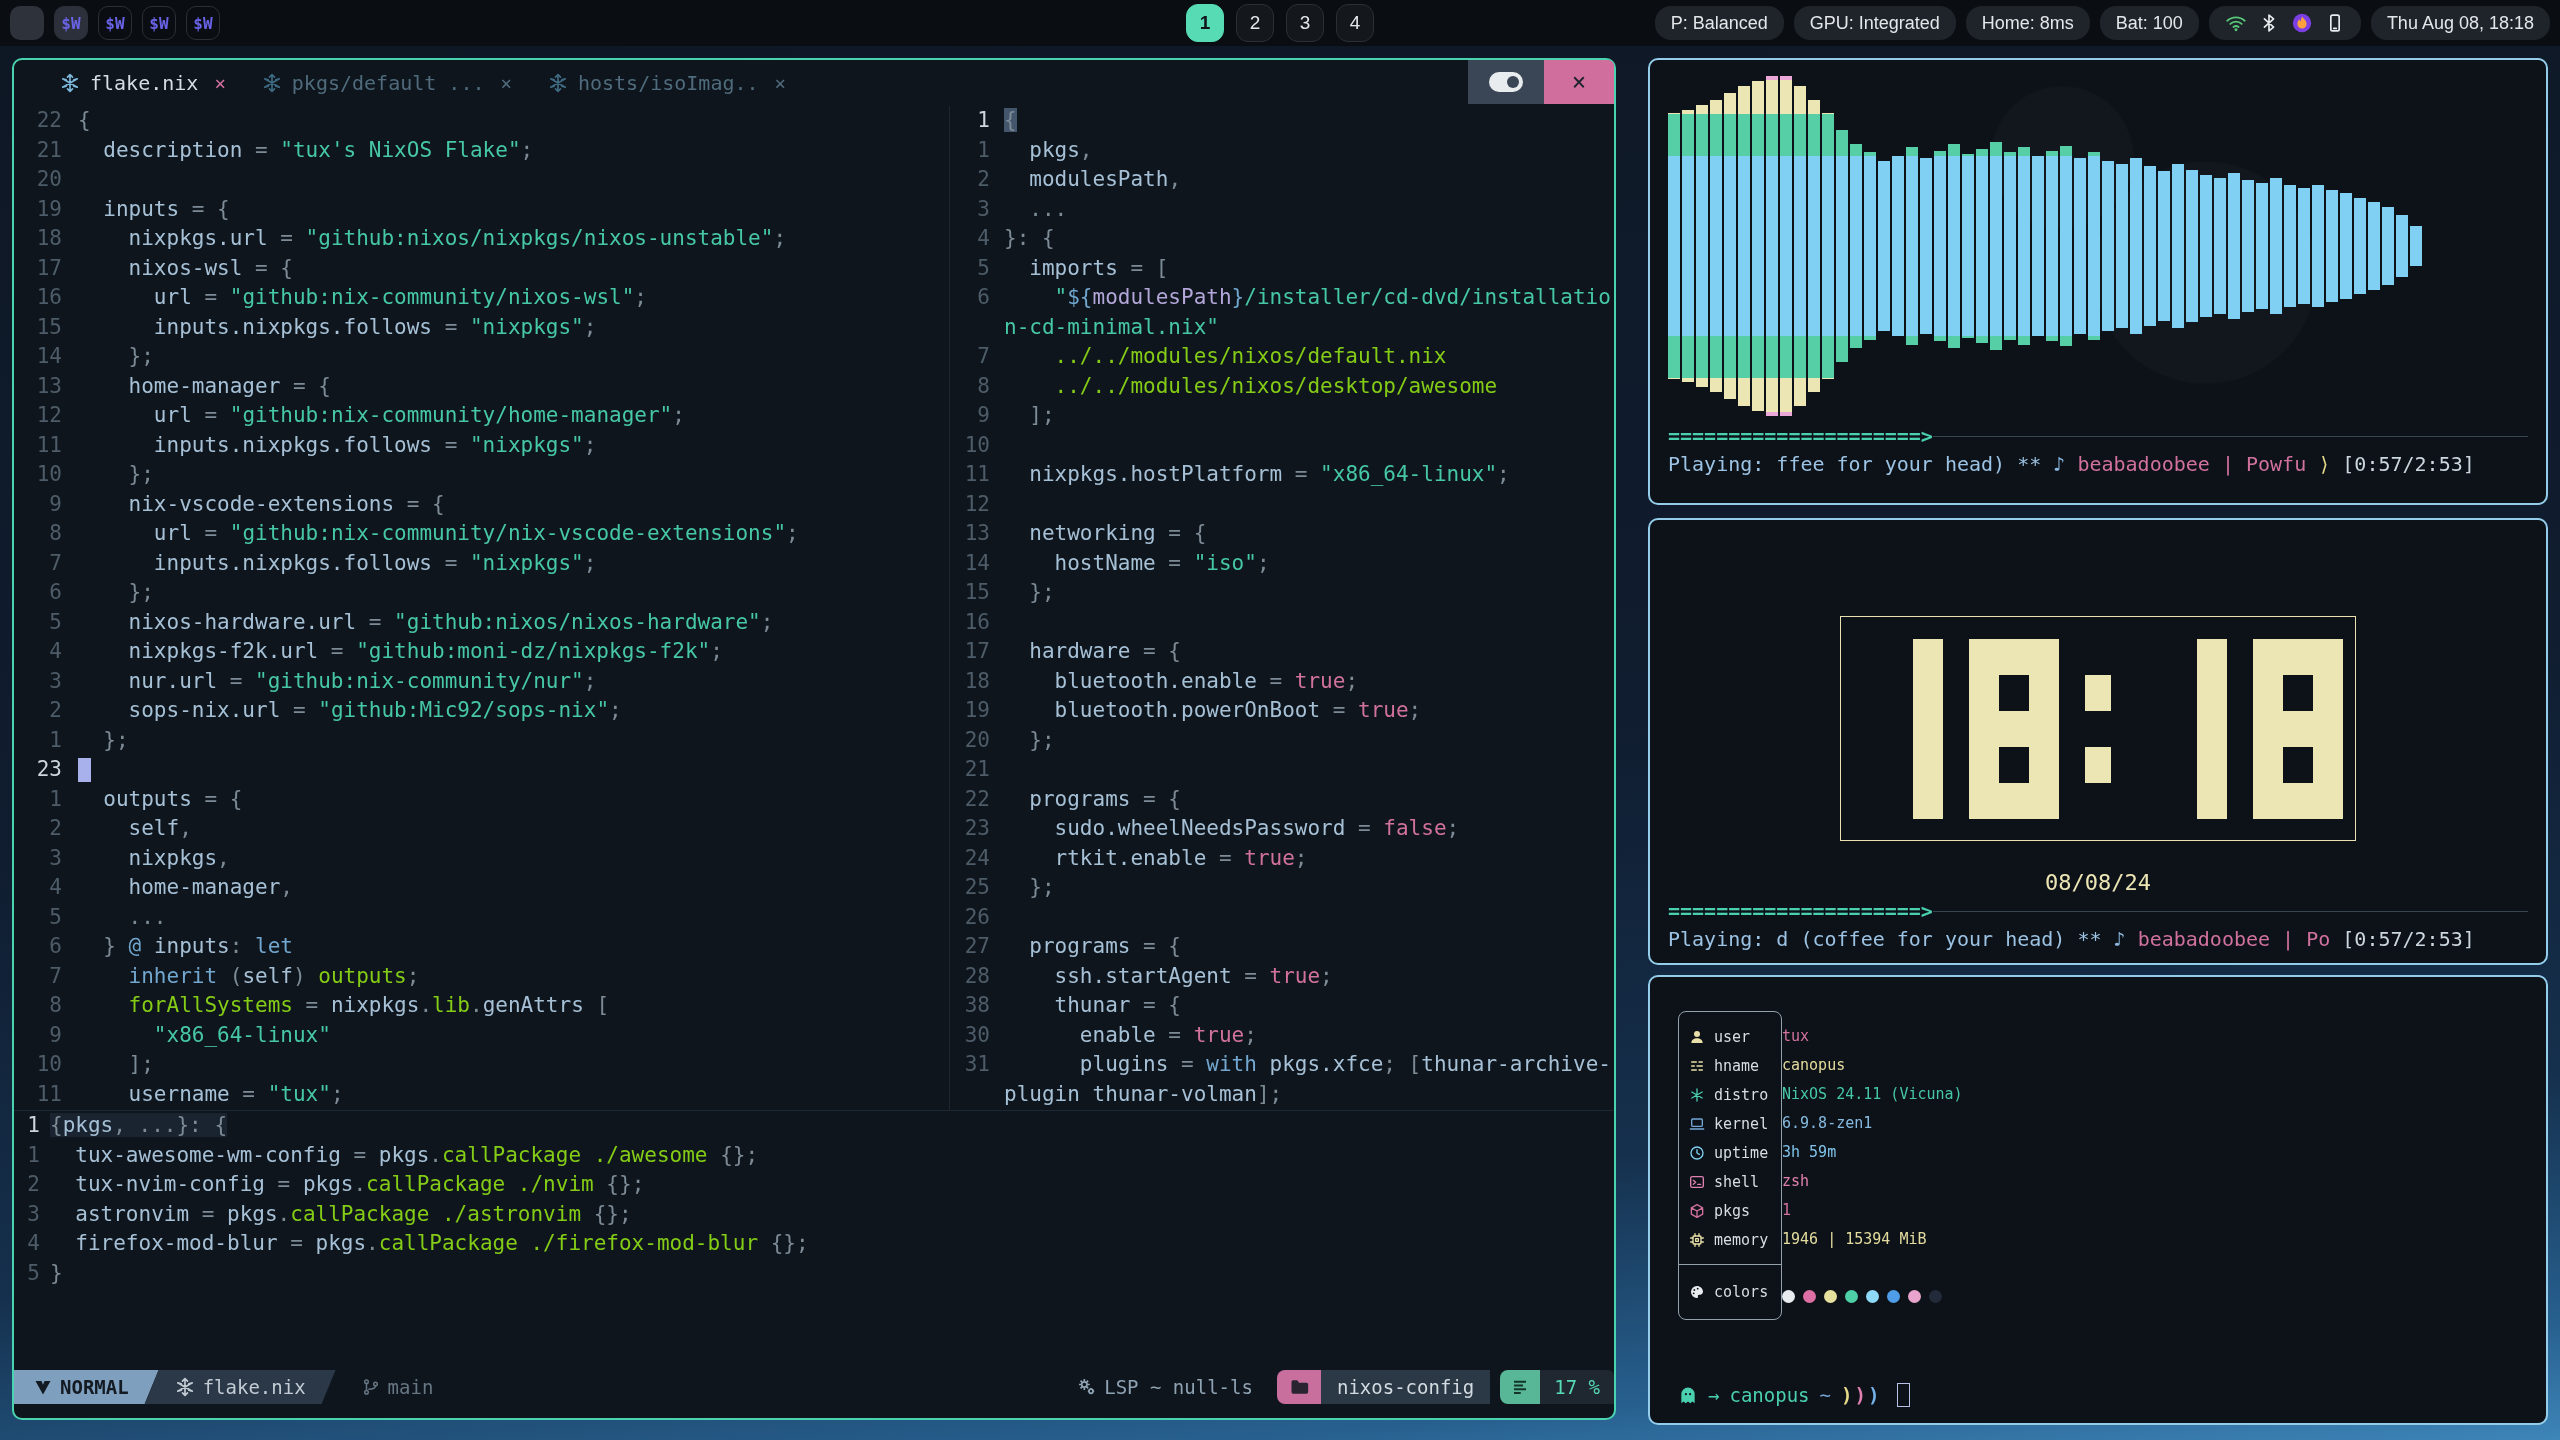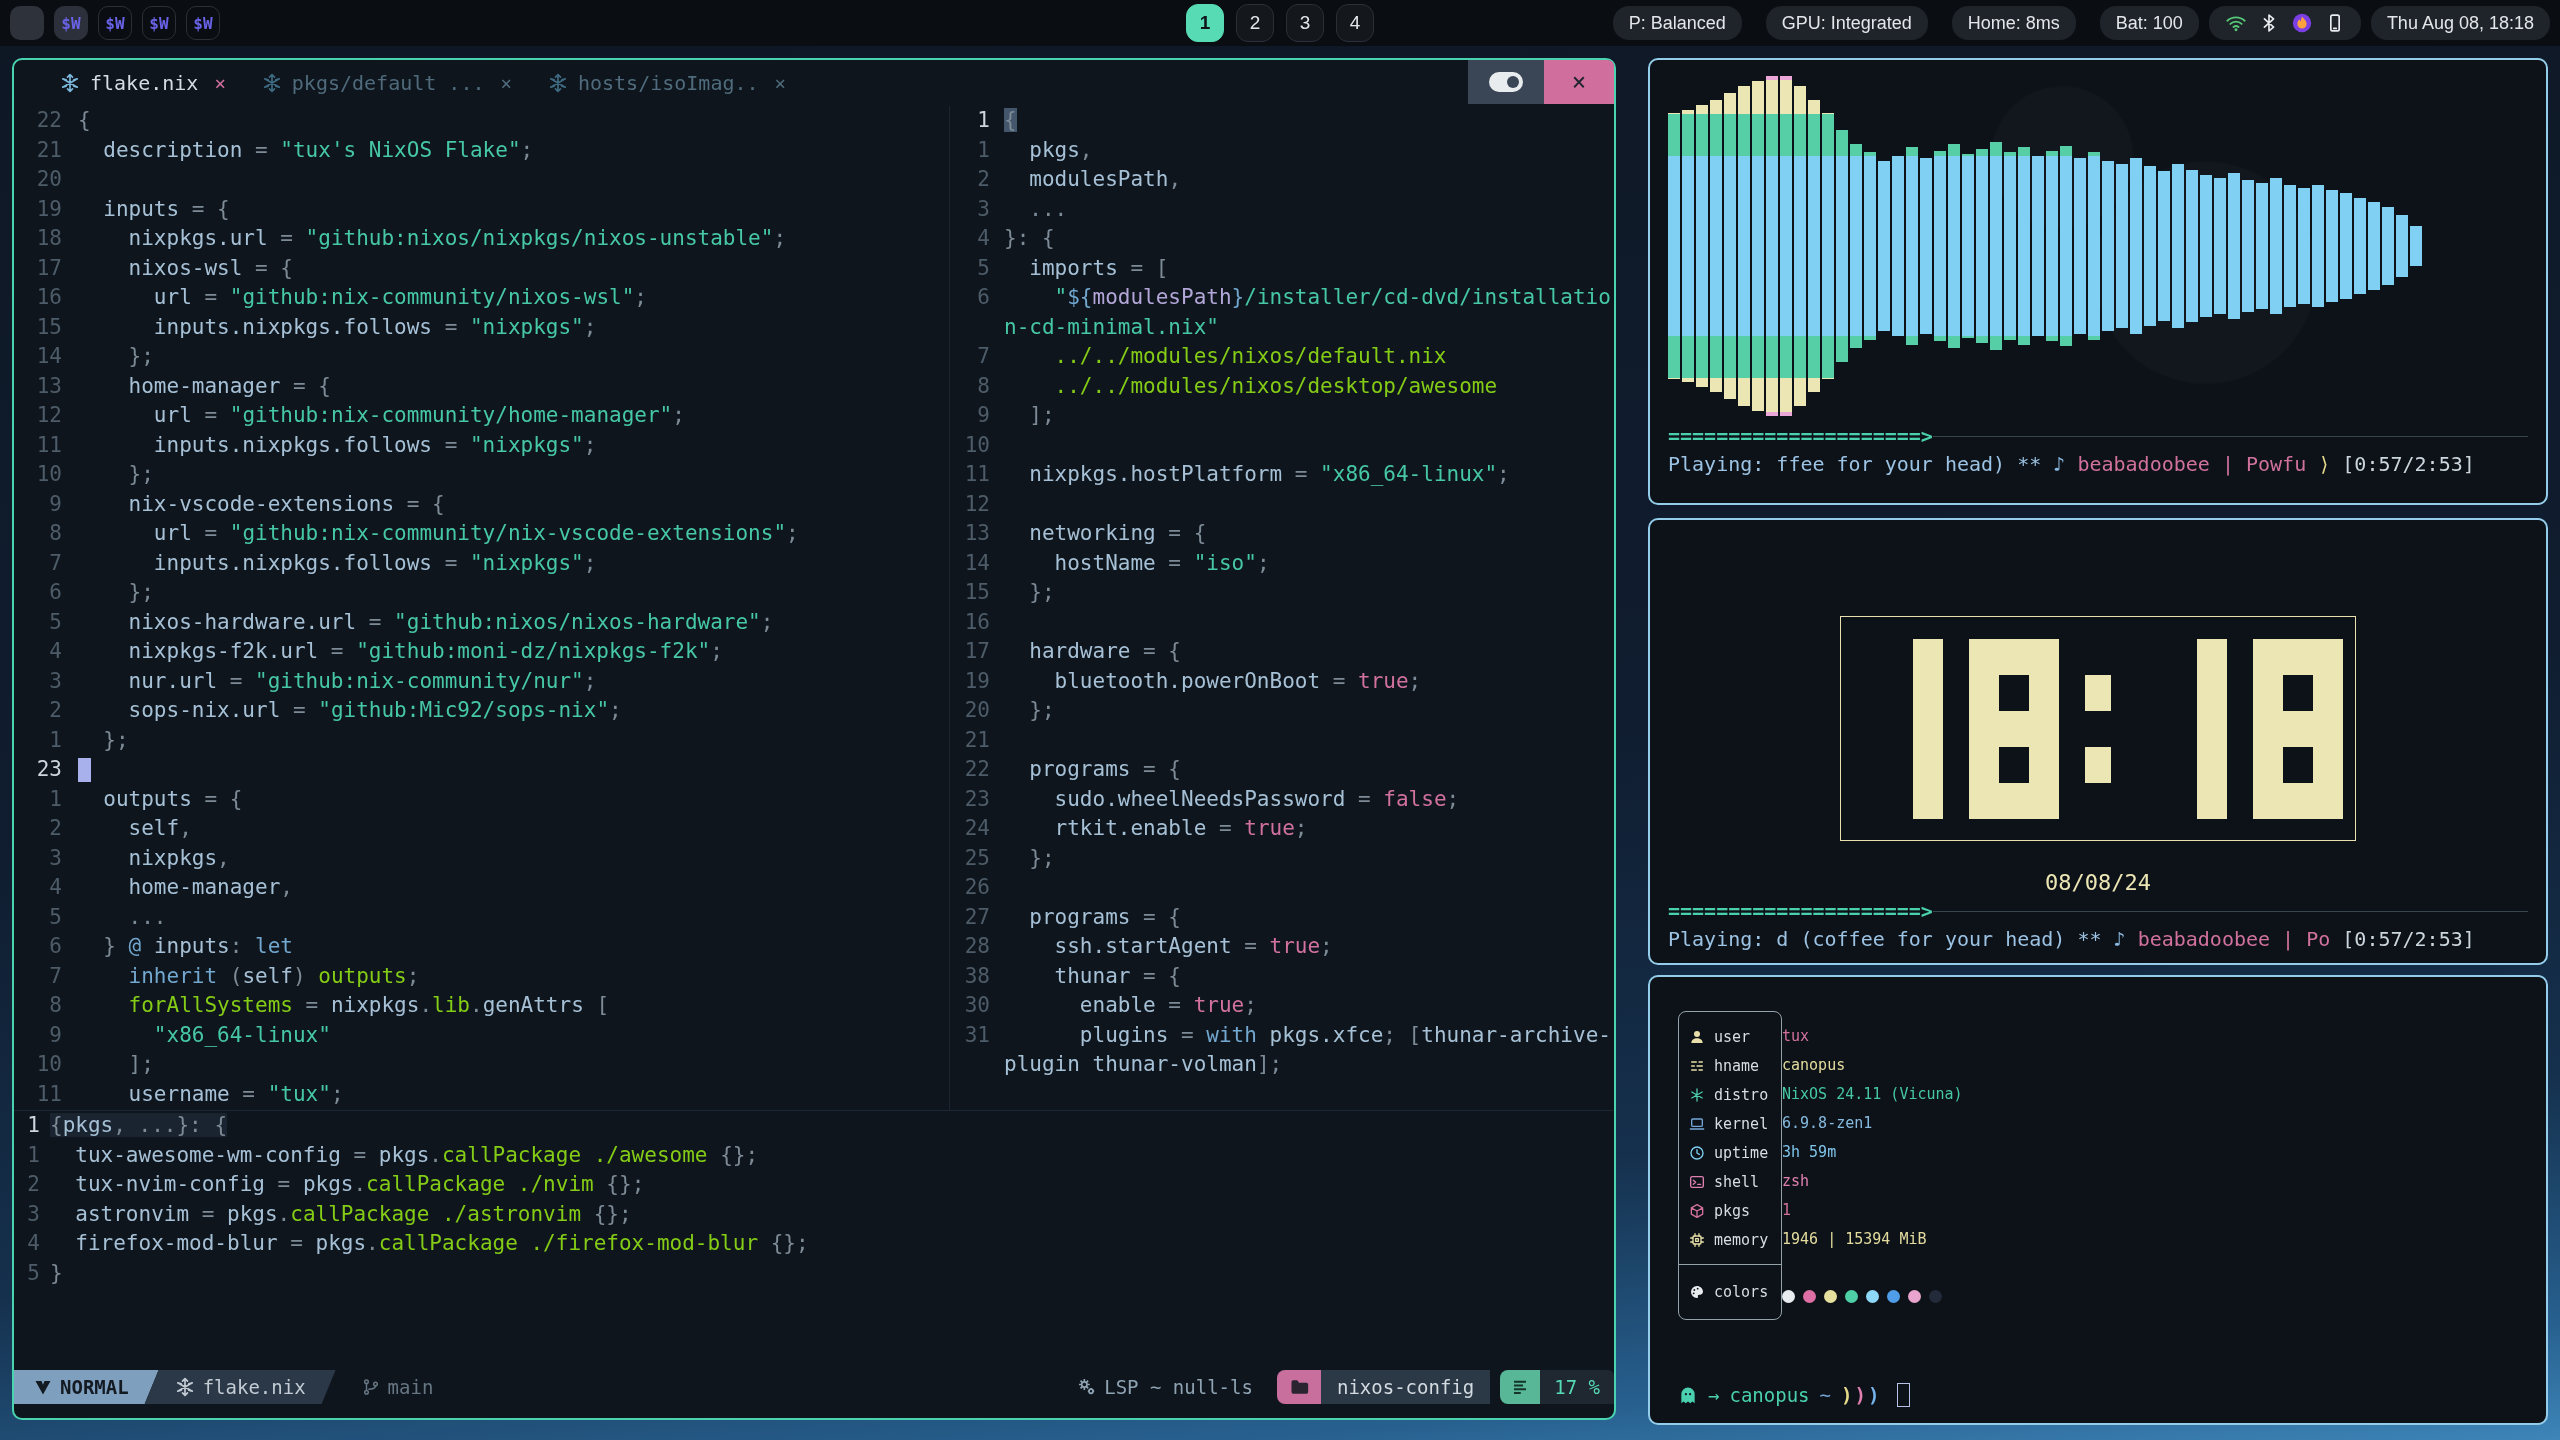--- a/index.html
+++ b/index.html
@@ -123,21 +123,21 @@
         <div class="wsbtn">$W</div>
       </div>
   </div>
   <div class="tb-tags" id="tags-group">
       <div class="tag active">1</div>
       <div class="tag">2</div>
       <div class="tag">3</div>
       <div class="tag">4</div>
     </div>
   <div class="tb-right">
-    <div id="status-pills" style="display:flex;gap:24px">
+    <div id="status-pills" style="display:flex;gap:10px">
         <div class="pill">
           <span>P: Balanced</span>
         </div>
         <div class="pill">
           <span>GPU: Integrated</span>
         </div>
         <div class="pill">
           <span>Home: 8ms</span>
         </div>
         <div class="pill">
@@ -266,20 +266,21 @@
         <div class="crow"><span class="gut">8</span><span class="tk-w">    ../../modules/nixos/desktop/awesome</span></div>
         <div class="crow"><span class="gut">9</span><span class="tk-p">  ];</span></div>
         <div class="crow"><span class="gut">10</span></div>
         <div class="crow"><span class="gut">11</span><span class="tk-a">  nixpkgs.hostPlatform</span><span class="tk-p"> = </span><span class="tk-s">"x86_64-linux"</span><span class="tk-p">;</span></div>
         <div class="crow"><span class="gut">12</span></div>
         <div class="crow"><span class="gut">13</span><span class="tk-a">  networking</span><span class="tk-p"> = {</span></div>
         <div class="crow"><span class="gut">14</span><span class="tk-a">    hostName</span><span class="tk-p"> = </span><span class="tk-s">"iso"</span><span class="tk-p">;</span></div>
         <div class="crow"><span class="gut">15</span><span class="tk-p">  };</span></div>
         <div class="crow"><span class="gut">16</span></div>
         <div class="crow"><span class="gut">17</span><span class="tk-a">  hardware</span><span class="tk-p"> = {</span></div>
+        <div class="crow"><span class="gut">18</span><span class="tk-a">    bluetooth.enable</span><span class="tk-p"> = </span><span class="tk-b">true</span><span class="tk-p">;</span></div>
         <div class="crow"><span class="gut">19</span><span class="tk-a">    bluetooth.powerOnBoot</span><span class="tk-p"> = </span><span class="tk-b">true</span><span class="tk-p">;</span></div>
         <div class="crow"><span class="gut">20</span><span class="tk-p">  };</span></div>
         <div class="crow"><span class="gut">21</span></div>
         <div class="crow"><span class="gut">22</span><span class="tk-a">  programs</span><span class="tk-p"> = {</span></div>
         <div class="crow"><span class="gut">23</span><span class="tk-a">    sudo.wheelNeedsPassword</span><span class="tk-p"> = </span><span class="tk-b">false</span><span class="tk-p">;</span></div>
         <div class="crow"><span class="gut">24</span><span class="tk-a">    rtkit.enable</span><span class="tk-p"> = </span><span class="tk-b">true</span><span class="tk-p">;</span></div>
         <div class="crow"><span class="gut">25</span><span class="tk-p">  };</span></div>
         <div class="crow"><span class="gut">26</span></div>
         <div class="crow"><span class="gut">27</span><span class="tk-a">  programs</span><span class="tk-p"> = {</span></div>
         <div class="crow"><span class="gut">28</span><span class="tk-a">    ssh.startAgent</span><span class="tk-p"> = </span><span class="tk-b">true</span><span class="tk-p">;</span></div>

